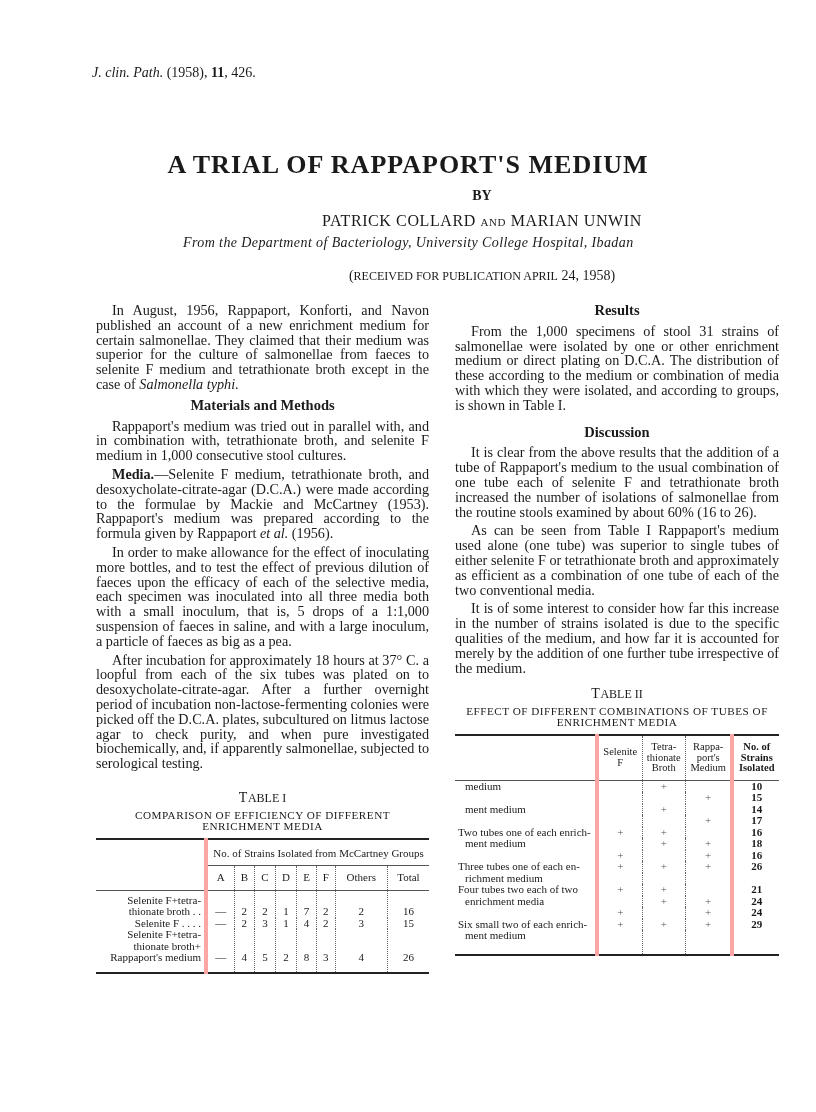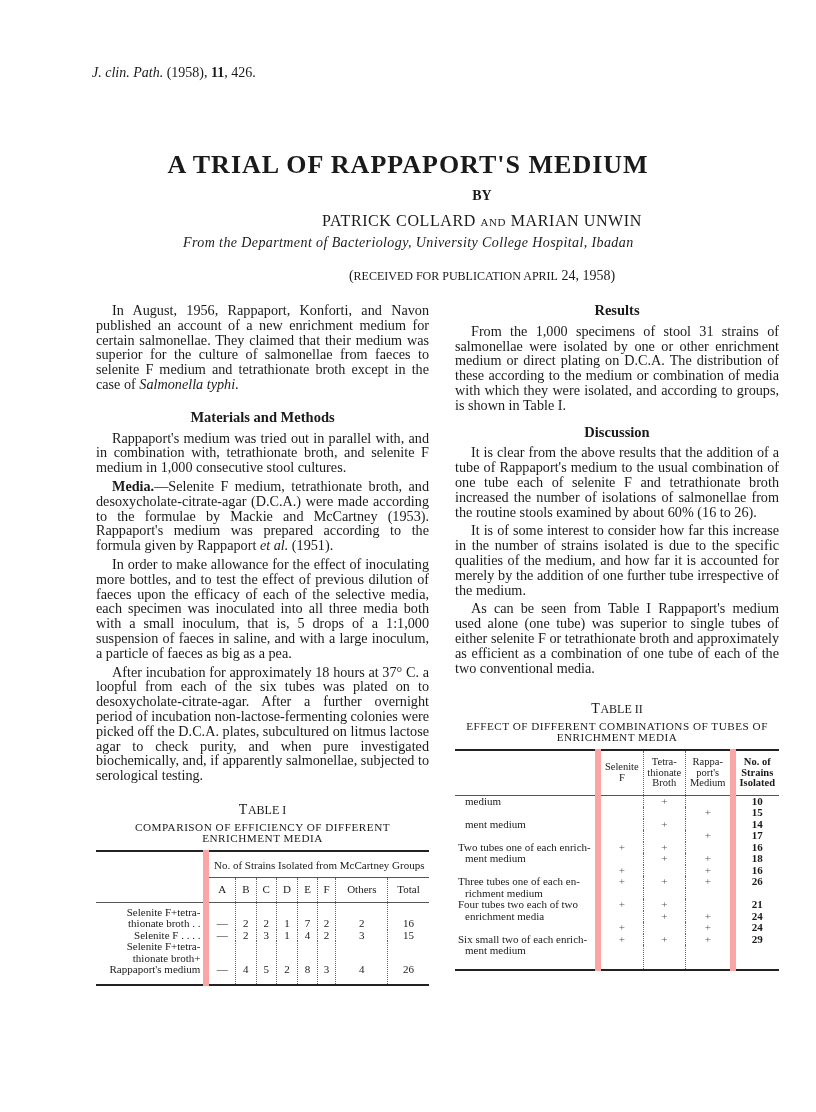--- a/index.html
+++ b/index.html
@@ -29,21 +29,21 @@
   .tbl-cap { text-align: center; font-size: 12px; margin-top: 14px; }
   .tbl-cap .sc { font-size: 14px; letter-spacing: 0.6px; }
   .tbl-sub { text-align: center; font-size: 11.2px; line-height: 11px; letter-spacing: 0.5px; margin-top: 4px; }
 
   table.t1, table.t2 { border-collapse: collapse; width: 100%; margin-top: 6px;
      font-size: 11px; line-height: 11.5px; }
   table.t1 { border-top: 2px solid #222; border-bottom: 2px solid #222; }
   table.t2 { border-top: 2px solid #222; border-bottom: 2px solid #222; }
   .t1 th, .t1 td, .t2 th, .t2 td { padding: 0 3px; font-weight: normal; }
   .t1 th { text-align: center; }
-  .vl { border-left: 6px solid #fca5a5; }
+  .vl { border-left: 4px solid #fca5a5; }
   .vd { border-left: 1px dotted #666; }
   .hb { border-bottom: 1px solid #555; }
   .t1 td.num, .t2 td.num { text-align: center; vertical-align: top; }
   .t1 td.lbl { text-align: right; vertical-align: top; }
   .ind { padding-left: 10px !important; }
   .t2 td.lbl { text-align: left; vertical-align: top; font-size: 11px; }
   .t2 th { font-size: 10.5px; line-height: 10.5px; text-align: center; vertical-align: middle; padding: 6px 2px; }
   .plus { color: #555; }
 </style>
 </head>
@@ -61,23 +61,23 @@
   <span>MARIAN UNWIN</span>
 </div>
 <div class="affil">From the Department of Bacteriology, University College Hospital, Ibadan</div>
 <div class="received">
   <span class="big">(</span><span>RECEIVED FOR PUBLICATION APRIL</span><span class="big"> 24, 1958)</span>
 </div>
 
 <div class="col col-left">
   <p><span>In August, 1956, Rappaport, Konforti, and Navon published an account of a new enrichment medium for certain salmonellae.  They claimed that their medium was superior for the culture of salmonellae from faeces to selenite F medium and tetrathionate broth except in the case of </span><em>Salmonella typhi</em><span>.</span></p>
 
-  <h3 style="margin-top:18px;">Materials and Methods</h3>
+  <h3 style="margin-top:6px;">Materials and Methods</h3>
   <p>Rappaport's medium was tried out in parallel with, and in combination with, tetrathionate broth, and selenite F medium in 1,000 consecutive stool cultures.</p>
-  <p><strong>Media.</strong><span>—Selenite F medium, tetrathionate broth, and desoxycholate-citrate-agar (D.C.A.) were made according to the formulae by Mackie and McCartney (1953).  Rappaport's medium was prepared according to the formula given by Rappaport </span><em>et al.</em><span> (1951).</span></p>
+  <p><strong>Media.</strong><span>—Selenite F medium, tetrathionate broth, and desoxycholate-citrate-agar (D.C.A.) were made according to the formulae by Mackie and McCartney (1953).  Rappaport's medium was prepared according to the formula given by Rappaport </span><em>et al.</em><span> (1956).</span></p>
   <p>In order to make allowance for the effect of inoculating more bottles, and to test the effect of previous dilution of faeces upon the efficacy of each of the selective media, each specimen was inoculated into all three media both with a small inoculum, that is, 5 drops of a 1:1,000 suspension of faeces in saline, and with a large inoculum, a particle of faeces as big as a pea.</p>
   <p>After incubation for approximately 18 hours at 37° C. a loopful from each of the six tubes was plated on to desoxycholate-citrate-agar.  After a further overnight period of incubation non-lactose-fermenting colonies were picked off the D.C.A. plates, subcultured on litmus lactose agar to check purity, and when pure investigated biochemically, and, if apparently salmonellae, subjected to serological testing.</p>
 
   <div class="tbl-cap" style="margin-top:20px;">
     <span class="sc">T</span><span>ABLE I</span>
   </div>
   <div class="tbl-sub">COMPARISON OF EFFICIENCY OF DIFFERENT ENRICHMENT MEDIA</div>
 
   <table class="t1">
     <tbody>
@@ -138,24 +138,24 @@
   </tbody>
     </table>
 </div>
 
 <div class="col col-right">
   <h3 class="first">Results</h3>
   <p>From the 1,000 specimens of stool 31 strains of salmonellae were isolated by one or other enrichment medium or direct plating on D.C.A.  The distribution of these according to the medium or combination of media with which they were isolated, and according to groups, is shown in Table I.</p>
 
   <h3>Discussion</h3>
   <p>It is clear from the above results that the addition of a tube of Rappaport's medium to the usual combination of one tube each of selenite F and tetrathionate broth increased the number of isolations of salmonellae from the routine stools examined by about 60% (16 to 26).</p>
+  <p>As can be seen from Table I Rappaport's medium used alone (one tube) was superior to single tubes of either selenite F or tetrathionate broth and approximately as efficient as a combination of one tube of each of the two conventional media.</p>
   <p>It is of some interest to consider how far this increase in the number of strains isolated is due to the specific qualities of the medium, and how far it is accounted for merely by the addition of one further tube irrespective of the medium.</p>
-  <p>As can be seen from Table I Rappaport's medium used alone (one tube) was superior to single tubes of either selenite F or tetrathionate broth and approximately as efficient as a combination of one tube of each of the two conventional media.</p>
-
-  <div class="tbl-cap" style="margin-top:27px;">
+
+  <div class="tbl-cap" style="margin-top:12px;">
     <span class="sc">T</span><span>ABLE II</span>
   </div>
   <div class="tbl-sub">EFFECT OF DIFFERENT COMBINATIONS OF TUBES OF ENRICHMENT MEDIA</div>
 
   <table class="t2">
     <tbody>
         <tr class="hb">
       <th style="width:136px;"></th>
       <th class="vl">
             <div>Selenite</div>

